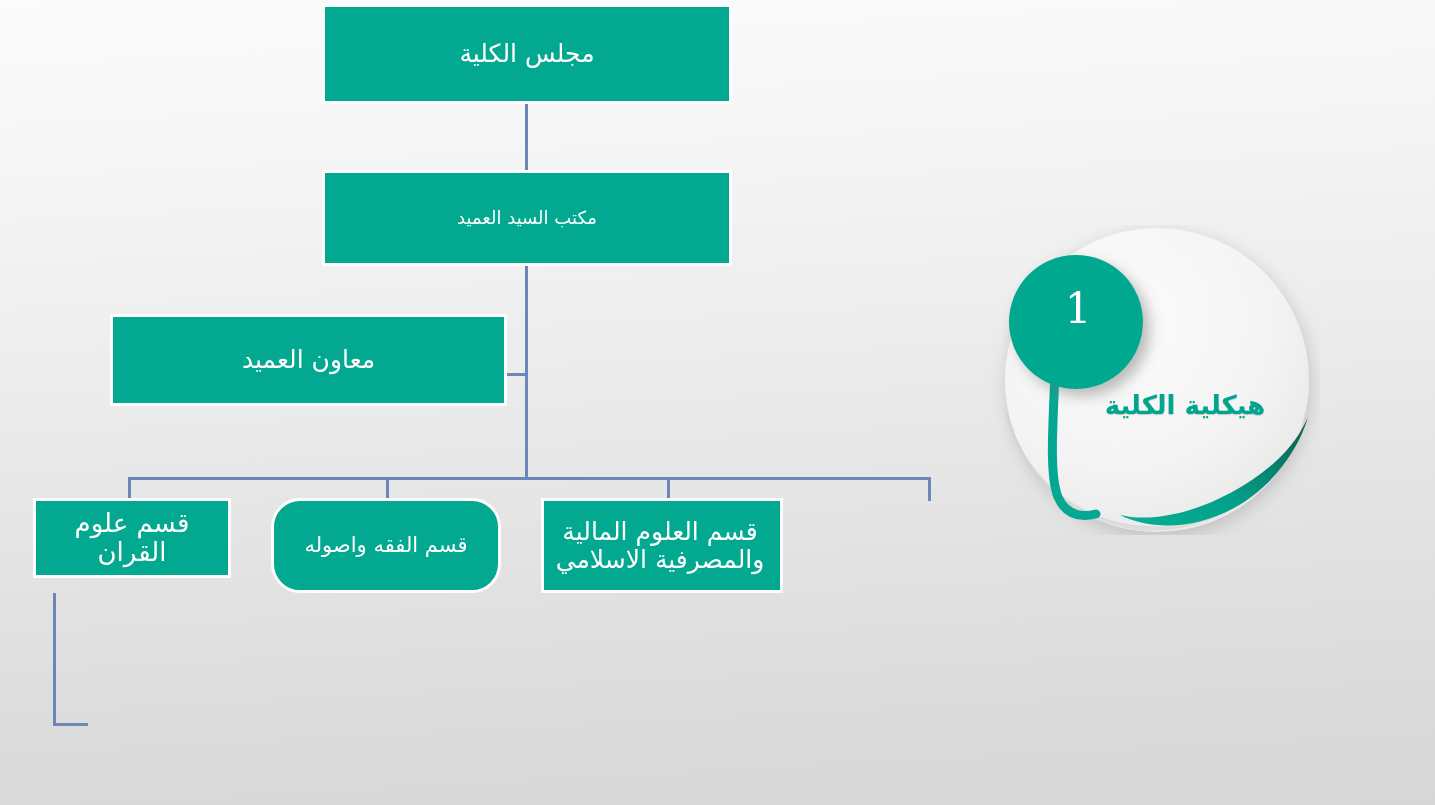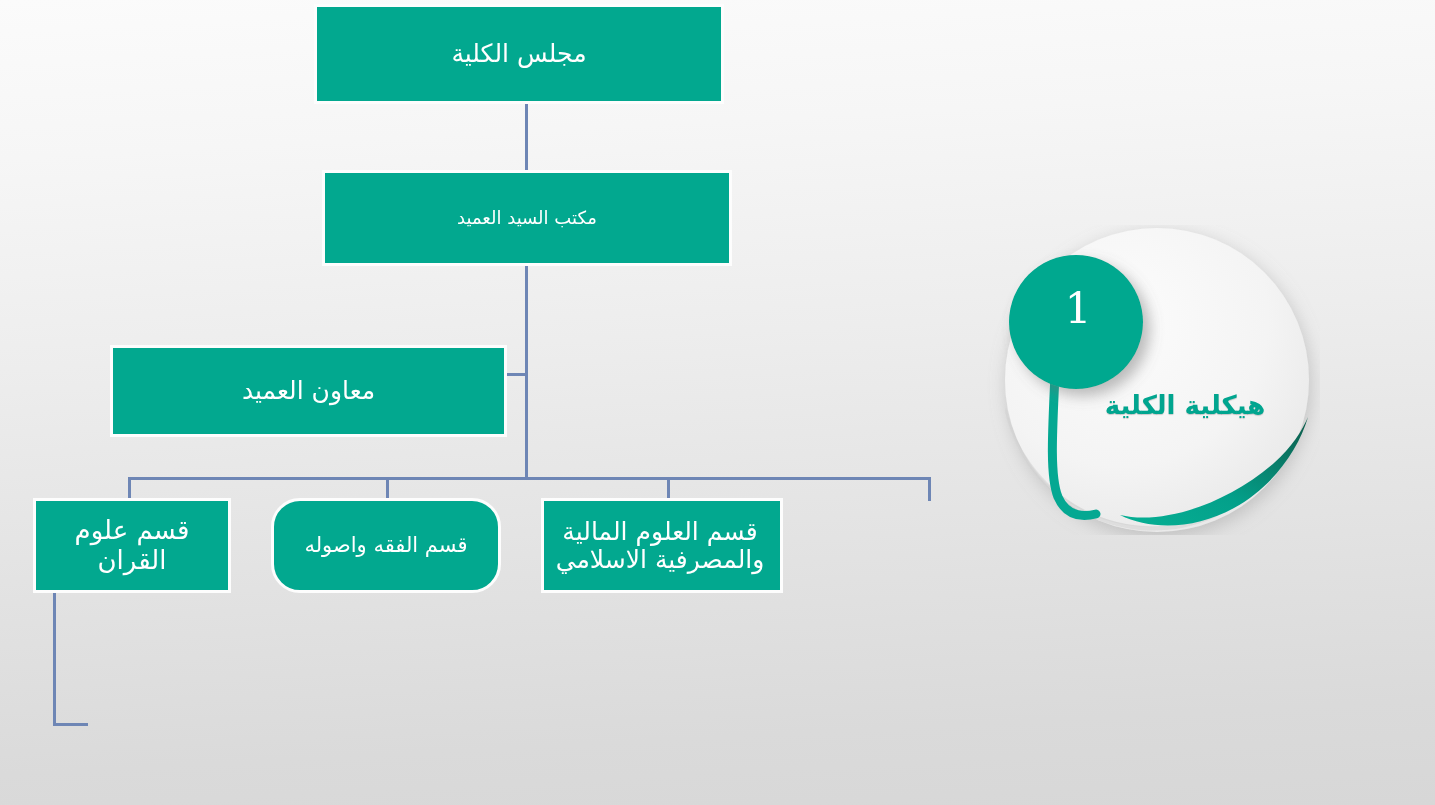--- a/index.html
+++ b/index.html
@@ -37,25 +37,25 @@
     font-weight: 400;
     letter-spacing: 0px;
     z-index: 4;
   }
   .node span {
     display: block;
     white-space: pre-line;
     padding: 0 4px;
   }
 
-  #node-council   { left: 314px;  top: 4px;   width: 410px; height: 100px; font-size: 25px; }
+  #node-council   { left: 322px;  top: 4px;   width: 410px; height: 100px; font-size: 25px; }
   #node-deanoffice{ left: 322px;  top: 170px; width: 410px; height: 96px;  font-size: 18px; }
-  #node-assistant { left: 110px;  top: 345px; width: 397px; height: 92px;  font-size: 25px; }
-
-  #node-quran     { left: 33px;   top: 498px; width: 198px; height: 95px;  font-size: 26px; }
+  #node-assistant { left: 110px;  top: 314px; width: 397px; height: 92px;  font-size: 25px; }
+
+  #node-quran     { left: 33px;   top: 498px; width: 198px; height: 80px;  font-size: 26px; }
   #node-fiqh      { left: 271px;  top: 498px; width: 230px; height: 95px;  font-size: 21px; border-radius: 29px; }
   #node-finance   { left: 541px;  top: 498px; width: 242px; height: 95px;  font-size: 25px; }
   #node-committees{ left: 833px;  top: 498px; width: 190px; height: 95px;  font-size: 26px; }
 
   #node-rapporteur{ left: 85px;   top: 686px; width: 272px; height: 76px;  font-size: 24px; }
 
   
   #node-finance span { width: 260px; margin-left: -4px; }
   #node-quran span   { width: 186px; }
 

